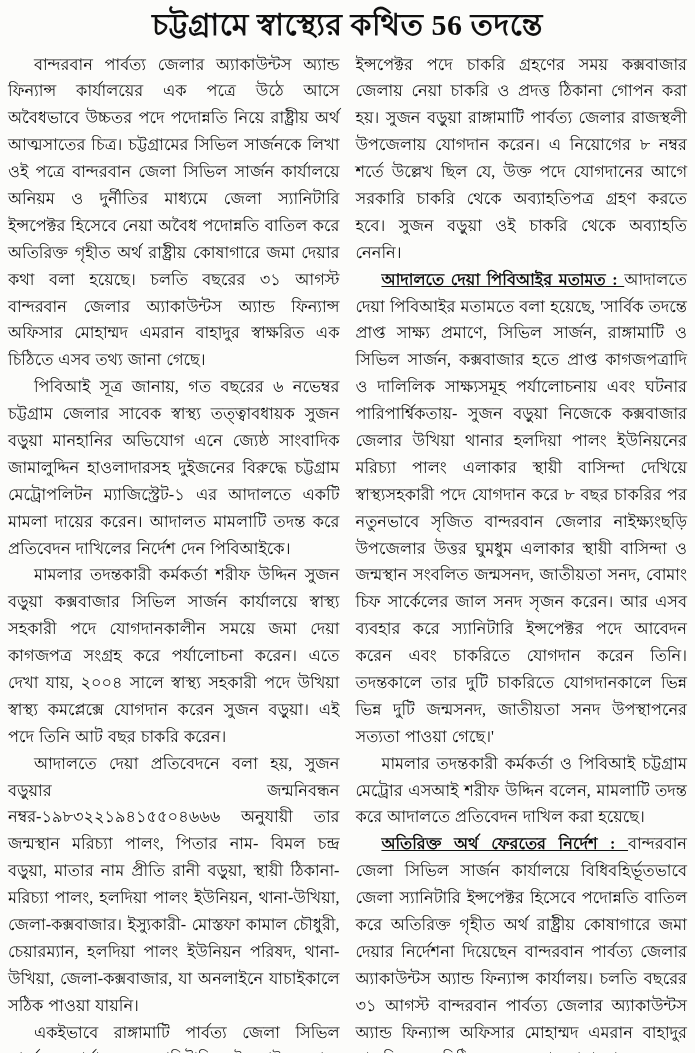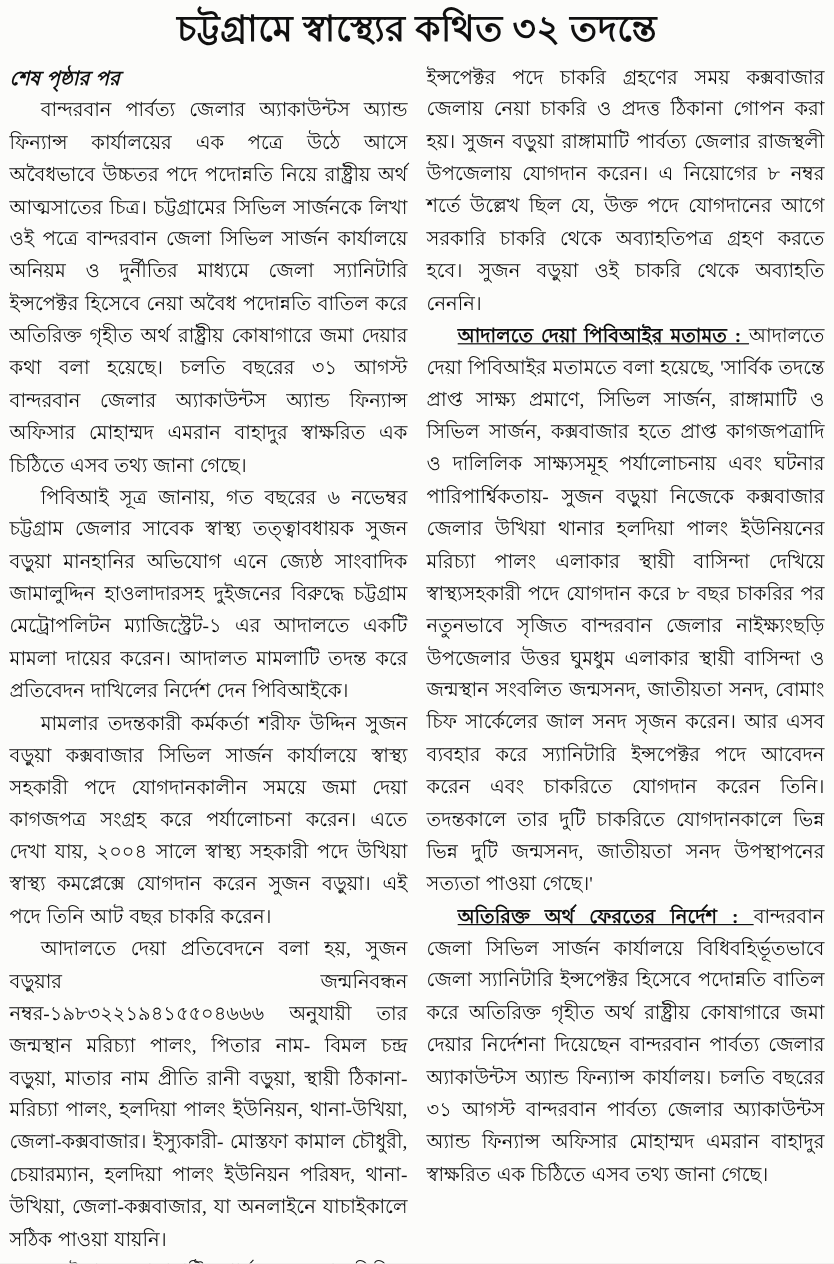--- a/index.html
+++ b/index.html
@@ -53,35 +53,35 @@
   .lead {
     font-weight: 700;
     text-decoration: underline;
   }
 </style>
 </head>
 <body>
 
 <div class="page">
 
-  <h1 class="headline">চট্টগ্রামে স্বাস্থ্যের কথিত ৩২ তদন্তে</h1>
+  <h1 class="headline">চট্টগ্রামে স্বাস্থ্যের কথিত 56 তদন্তে</h1>
 
   <div class="columns">
 
     <div class="col">
-      <p class="kicker">শেষ পৃষ্ঠার পর</p>
       <p class="para">বান্দরবান পার্বত্য জেলার অ্যাকাউন্টস অ্যান্ড ফিন্যান্স কার্যালয়ের এক পত্রে উঠে আসে অবৈধভাবে উচ্চতর পদে পদোন্নতি নিয়ে রাষ্ট্রীয় অর্থ আত্মসাতের চিত্র। চট্টগ্রামের সিভিল সার্জনকে লিখা ওই পত্রে বান্দরবান জেলা সিভিল সার্জন কার্যালয়ে অনিয়ম ও দুর্নীতির মাধ্যমে জেলা স্যানিটারি ইন্সপেক্টর হিসেবে নেয়া অবৈধ পদোন্নতি বাতিল করে অতিরিক্ত গৃহীত অর্থ রাষ্ট্রীয় কোষাগারে জমা দেয়ার কথা বলা হয়েছে। চলতি বছরের ৩১ আগস্ট বান্দরবান জেলার অ্যাকাউন্টস অ্যান্ড ফিন্যান্স অফিসার মোহাম্মদ এমরান বাহাদুর স্বাক্ষরিত এক চিঠিতে এসব তথ্য জানা গেছে।</p>
       <p class="para">পিবিআই সূত্র জানায়, গত বছরের ৬ নভেম্বর চট্টগ্রাম জেলার সাবেক স্বাস্থ্য তত্ত্বাবধায়ক সুজন বড়ুয়া মানহানির অভিযোগ এনে জ্যেষ্ঠ সাংবাদিক জামালুদ্দিন হাওলাদারসহ দুইজনের বিরুদ্ধে চট্টগ্রাম মেট্রোপলিটন ম্যাজিস্ট্রেট-১ এর আদালতে একটি মামলা দায়ের করেন। আদালত মামলাটি তদন্ত করে প্রতিবেদন দাখিলের নির্দেশ দেন পিবিআইকে।</p>
       <p class="para">মামলার তদন্তকারী কর্মকর্তা শরীফ উদ্দিন সুজন বড়ুয়া কক্সবাজার সিভিল সার্জন কার্যালয়ে স্বাস্থ্য সহকারী পদে যোগদানকালীন সময়ে জমা দেয়া কাগজপত্র সংগ্রহ করে পর্যালোচনা করেন। এতে দেখা যায়, ২০০৪ সালে স্বাস্থ্য সহকারী পদে উখিয়া স্বাস্থ্য কমপ্লেক্সে যোগদান করেন সুজন বড়ুয়া। এই পদে তিনি আট বছর চাকরি করেন।</p>
       <p class="para">আদালতে দেয়া প্রতিবেদনে বলা হয়, সুজন বড়ুয়ার জন্মনিবন্ধন নম্বর-১৯৮৩২২১৯৪১৫৫০৪৬৬৬ অনুযায়ী তার জন্মস্থান মরিচ্যা পালং, পিতার নাম- বিমল চন্দ্র বড়ুয়া, মাতার নাম প্রীতি রানী বড়ুয়া, স্থায়ী ঠিকানা-মরিচ্যা পালং, হলদিয়া পালং ইউনিয়ন, থানা-উখিয়া, জেলা-কক্সবাজার। ইস্যুকারী- মোস্তফা কামাল চৌধুরী, চেয়ারম্যান, হলদিয়া পালং ইউনিয়ন পরিষদ, থানা-উখিয়া, জেলা-কক্সবাজার, যা অনলাইনে যাচাইকালে সঠিক পাওয়া যায়নি।</p>
       <p class="para">একইভাবে রাঙ্গামাটি পার্বত্য জেলা সিভিল সার্জন কার্যালয়ে স্যানিটারি ইন্সপেক্টর পদে যোগদানকালীন সময়ের কাগজপত্রাদি সংগ্রহ করে পর্যালোচনা করেন মামলার তদন্ত কর্মকর্তা। সেখানে জন্মনিবন্ধন নং-১৯৮৩০০৩১৭৩৫৭১০০৯৯৪ অনুযায়ী তার জন্মস্থান উত্তর ঘুমধুম, বড়ুয়া পাড়া, ঘুমধুম, নাইক্ষ্যংছড়ি, বান্দরবান। পিতার নাম-বিমল চন্দ্র বড়ুয়া, মাতার নাম-প্রিতি রাণী বড়ুয়া, স্থায়ী ঠিকানা- উত্তর ঘুমধুম, বড়ুয়া পাড়া, ঘুমধুম, নাইক্ষ্যংছড়ি, বান্দরবান। ইস্যুকারী দীপক বড়ুয়া, চেয়ারম্যান, ৩ নম্বর ঘুমধুম ইউনিয়ন পরিষদ, নাইক্ষ্যংছড়ি, বান্দরবান। যা অনলাইনে যাচাইকালে সঠিক পাওয়া যায় বলে উল্লেখ করা হয়েছে।</p>
 
     </div>
 
     <div class="col">
       <p class="para no-indent"><span>ইন্সপেক্টর পদে চাকরি গ্রহণের সময় কক্সবাজার জেলায় নেয়া চাকরি ও প্রদত্ত ঠিকানা গোপন করা হয়। সুজন বড়ুয়া রাঙ্গামাটি পার্বত্য জেলার রাজস্থলী উপজেলায় যোগদান করেন। এ নিয়োগের ৮ নম্বর শর্তে উল্লেখ ছিল যে, উক্ত পদে যোগদানের আগে সরকারি চাকরি থেকে অব্যাহতিপত্র গ্রহণ করতে হবে। সুজন বড়ুয়া ওই চাকরি থেকে অব্যাহতি নেননি।</span></p>
       <p class="para"><b class="lead">আদালতে দেয়া পিবিআইর মতামত : </b><span>আদালতে দেয়া পিবিআইর মতামতে বলা হয়েছে, 'সার্বিক তদন্তে প্রাপ্ত সাক্ষ্য প্রমাণে, সিভিল সার্জন, রাঙ্গামাটি ও সিভিল সার্জন, কক্সবাজার হতে প্রাপ্ত কাগজপত্রাদি ও দালিলিক সাক্ষ্যসমূহ পর্যালোচনায় এবং ঘটনার পারিপার্শ্বিকতায়- সুজন বড়ুয়া নিজেকে কক্সবাজার জেলার উখিয়া থানার হলদিয়া পালং ইউনিয়নের মরিচ্যা পালং এলাকার স্থায়ী বাসিন্দা দেখিয়ে স্বাস্থ্যসহকারী পদে যোগদান করে ৮ বছর চাকরির পর নতুনভাবে সৃজিত বান্দরবান জেলার নাইক্ষ্যংছড়ি উপজেলার উত্তর ঘুমধুম এলাকার স্থায়ী বাসিন্দা ও জন্মস্থান সংবলিত জন্মসনদ, জাতীয়তা সনদ, বোমাং চিফ সার্কেলের জাল সনদ সৃজন করেন। আর এসব ব্যবহার করে স্যানিটারি ইন্সপেক্টর পদে আবেদন করেন এবং চাকরিতে যোগদান করেন তিনি। তদন্তকালে তার দুটি চাকরিতে যোগদানকালে ভিন্ন ভিন্ন দুটি জন্মসনদ, জাতীয়তা সনদ উপস্থাপনের সত্যতা পাওয়া গেছে।'</span></p>
+      <p class="para"><span>মামলার তদন্তকারী কর্মকর্তা ও পিবিআই চট্টগ্রাম মেট্রোর এসআই শরীফ উদ্দিন বলেন, মামলাটি তদন্ত করে আদালতে প্রতিবেদন দাখিল করা হয়েছে।</span></p>
       <p class="para"><b class="lead">অতিরিক্ত অর্থ ফেরতের নির্দেশ : </b><span>বান্দরবান জেলা সিভিল সার্জন কার্যালয়ে বিধিবহির্ভূতভাবে জেলা স্যানিটারি ইন্সপেক্টর হিসেবে পদোন্নতি বাতিল করে অতিরিক্ত গৃহীত অর্থ রাষ্ট্রীয় কোষাগারে জমা দেয়ার নির্দেশনা দিয়েছেন বান্দরবান পার্বত্য জেলার অ্যাকাউন্টস অ্যান্ড ফিন্যান্স কার্যালয়। চলতি বছরের ৩১ আগস্ট বান্দরবান পার্বত্য জেলার অ্যাকাউন্টস অ্যান্ড ফিন্যান্স অফিসার মোহাম্মদ এমরান বাহাদুর স্বাক্ষরিত এক চিঠিতে এসব তথ্য জানা গেছে।</span></p>
 
     </div>
 
   </div>
 </div>
 
 </body></html>

